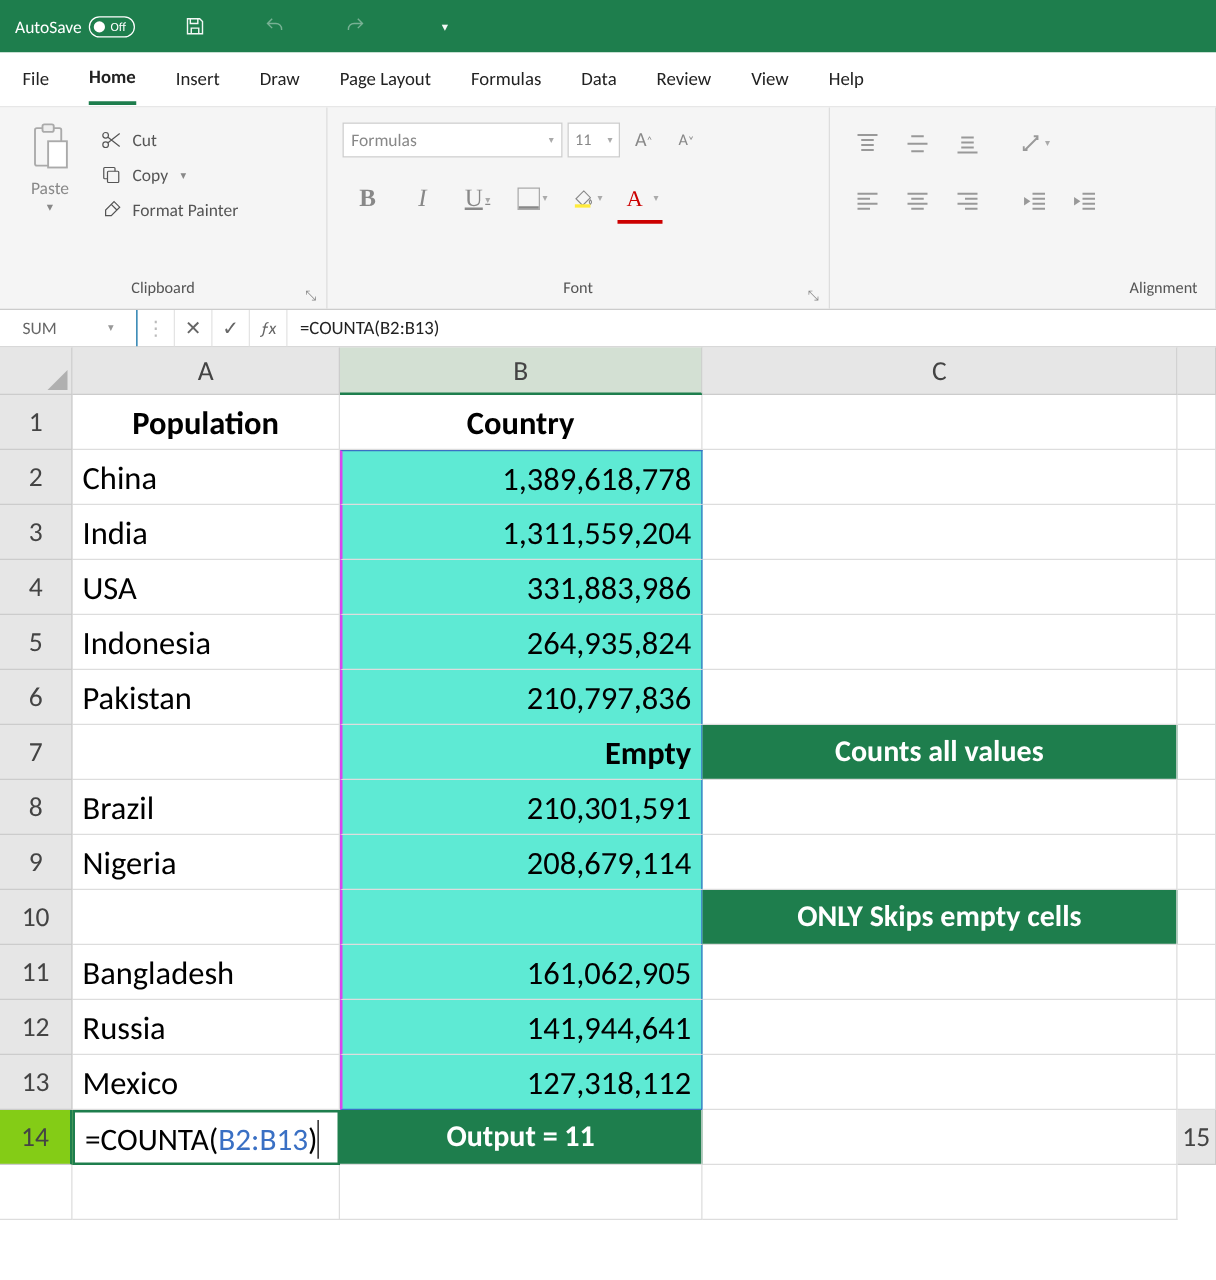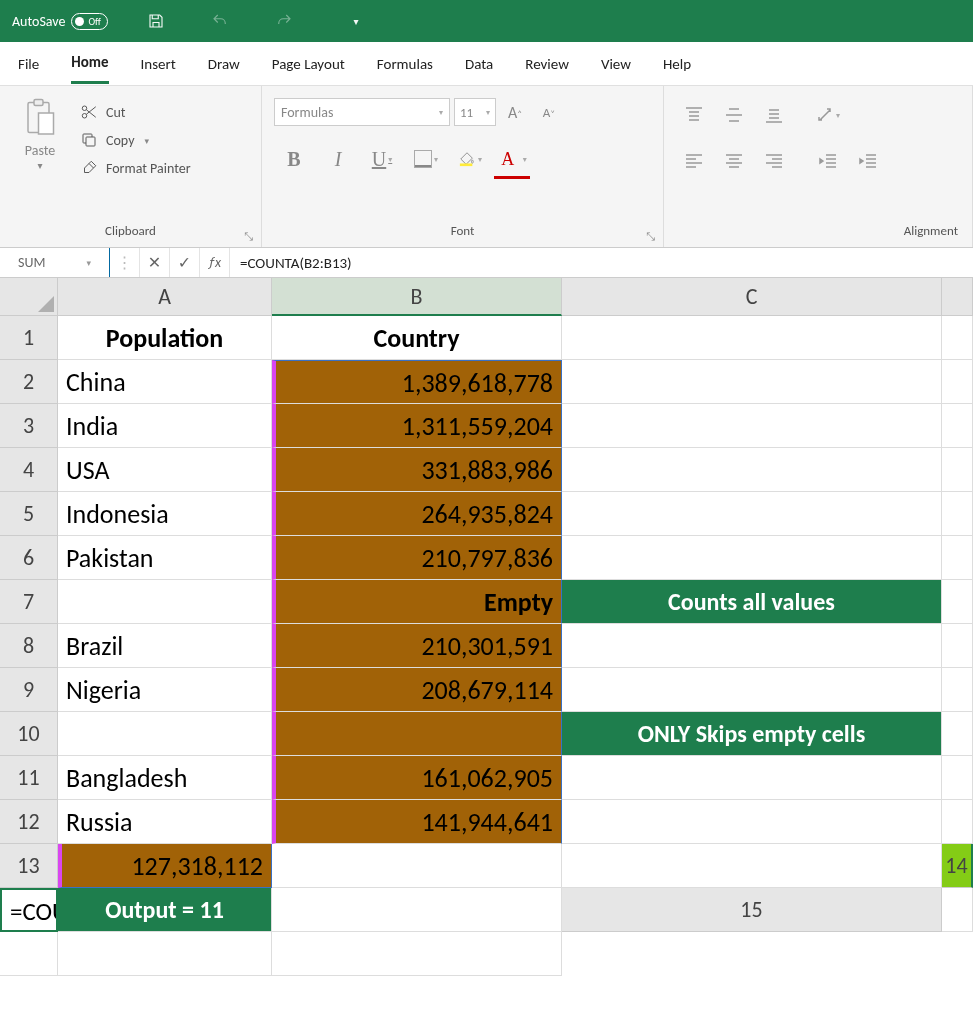--- a/index.html
+++ b/index.html
@@ -74,21 +74,21 @@
     .corner { background: #e6e6e6; border-right: 1px solid #ccc; border-bottom: 1px solid #ccc; height: 38px; position: relative; }
     .corner::after { content: ''; position: absolute; right: 3px; bottom: 3px; width: 0; height: 0; border-left: 16px solid transparent; border-bottom: 16px solid #b0b0b0; }
     .col-head { background: #e6e6e6; border-right: 1px solid #ccc; border-bottom: 1px solid #ccc; text-align: center; font-size: 22px; color: #444; height: 38px; line-height: 38px; }
     .col-head.sel { background: #d3e0d3; border-bottom: 2px solid #1e7e4d; }
     .row-head { background: #e6e6e6; border-right: 1px solid #ccc; border-bottom: 1px solid #ccc; text-align: center; font-size: 22px; color: #444; height: 44px; line-height: 44px; }
     .row-head.sel { background: #84cc16; border-right: 2px solid #1e7e4d; }
     .cell { border-right: 1px solid #ddd; border-bottom: 1px solid #ddd; padding: 4px 8px; font-size: 26px; color: #000; height: 44px; line-height: 36px; font-family: Calibri, sans-serif; overflow: hidden; white-space: nowrap; position: relative; }
     .cell.header { font-weight: 700; text-align: center; }
     .cell.right { text-align: right; }
     .cell.bold { font-weight: 700; }
-    .cell.sel-range { background: #a16207; border-left: 4px solid #d946ef; border-right: 1px solid #3a70c4; }
+    .cell.sel-range { background: #5eead4; border-left: 2px solid #d946ef; border-right: 1px solid #3a70c4; }
     .cell.sel-range.seltop { border-top: 1px solid #3a70c4; }
     .cell.sel-range.selbot { border-bottom: 1px solid #3a70c4; padding-left: 38px; }
     .cell.green { background: #1e7e4d; color: #fff; font-weight: 700; text-align: center; font-size: 24px; }
     .cell.editing { border: 2px solid #1e7e4d; font-size: 25px; }
     .cell.row14a { border: 1px solid #888; font-size: 25px; }
     .formula-ref { color: #3a70c4; }
     .cursor { border-left: 1px solid #000; }
   </style>
 </head>
 <body>
@@ -369,20 +369,21 @@
   <div class="cell"></div>
   <div class="cell"></div>
 
   <div class="row-head">12</div>
   <div class="cell">Russia</div>
   <div class="cell right sel-range">141,944,641</div>
   <div class="cell"></div>
   <div class="cell"></div>
 
   <div class="row-head">13</div>
+  <div class="cell">Mexico</div>
   <div class="cell right sel-range selbot">127,318,112</div>
   <div class="cell"></div>
   <div class="cell"></div>
 
   <div class="row-head sel">14</div>
   <div class="cell editing"><span>=COUNTA(</span><span class="formula-ref">B2:B13</span><span>)</span><span class="cursor"></span></div>
   <div class="cell green">Output = 11</div>
   <div class="cell"></div>
 
   <div class="row-head">15</div>

